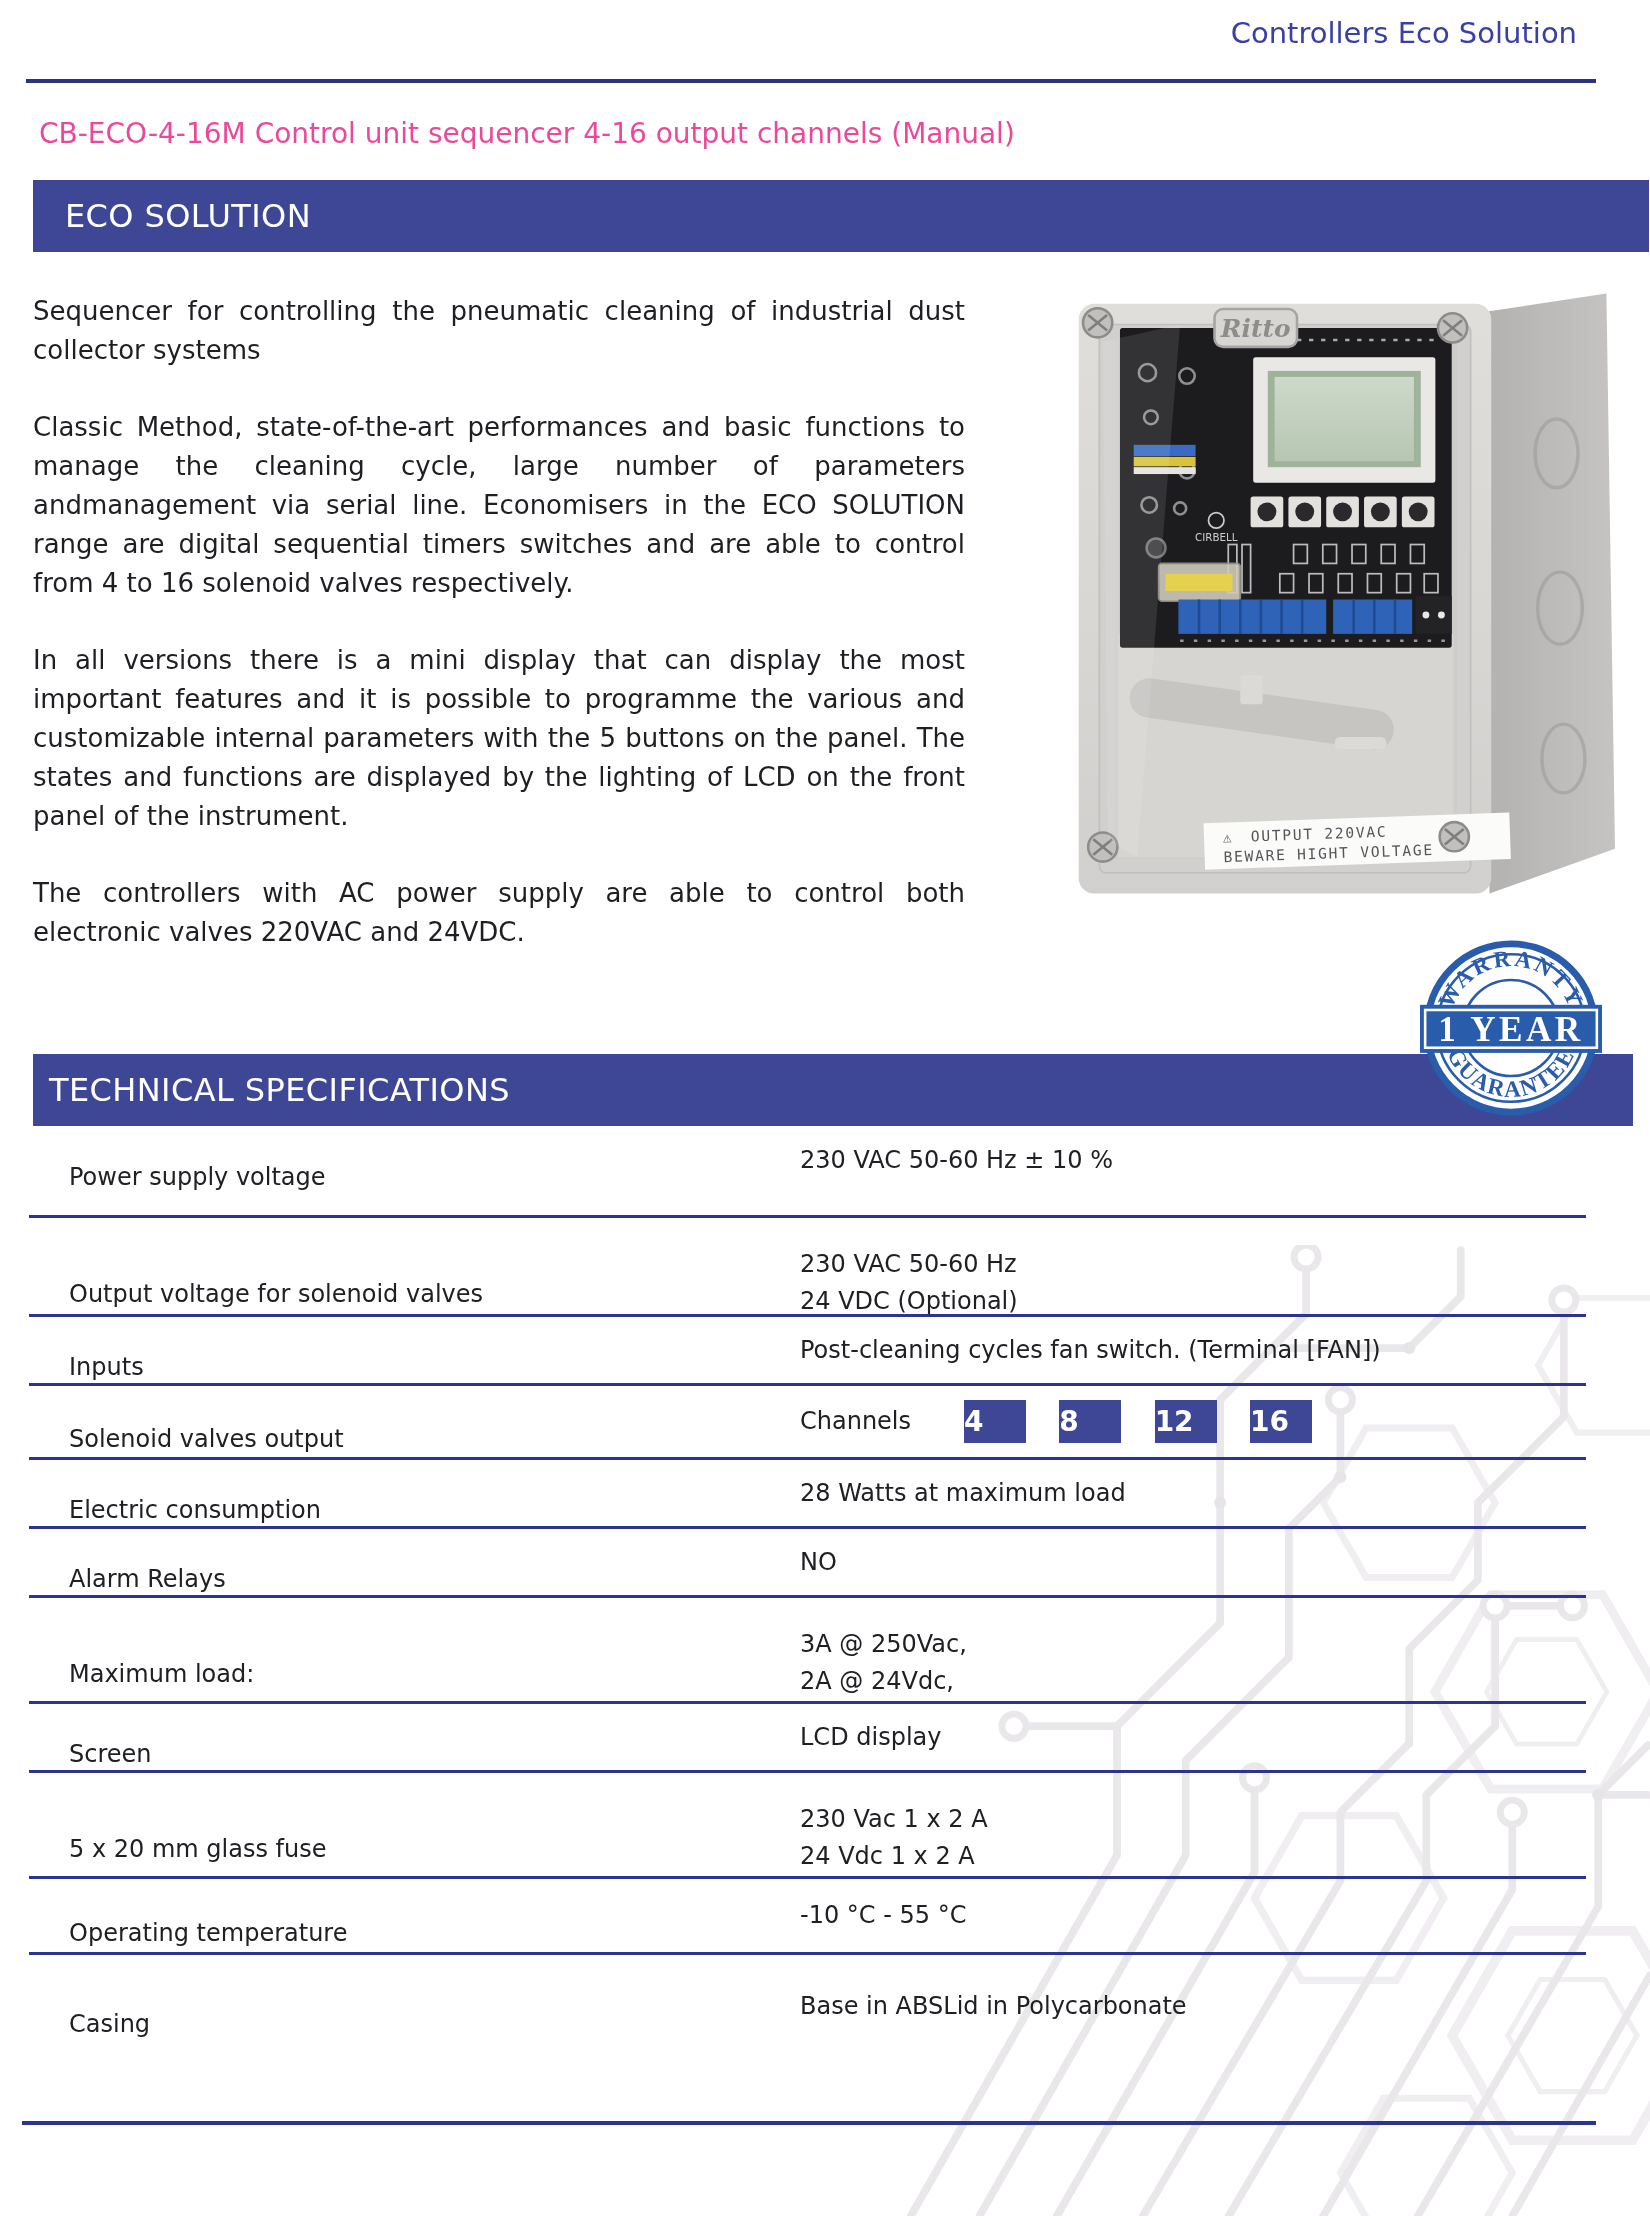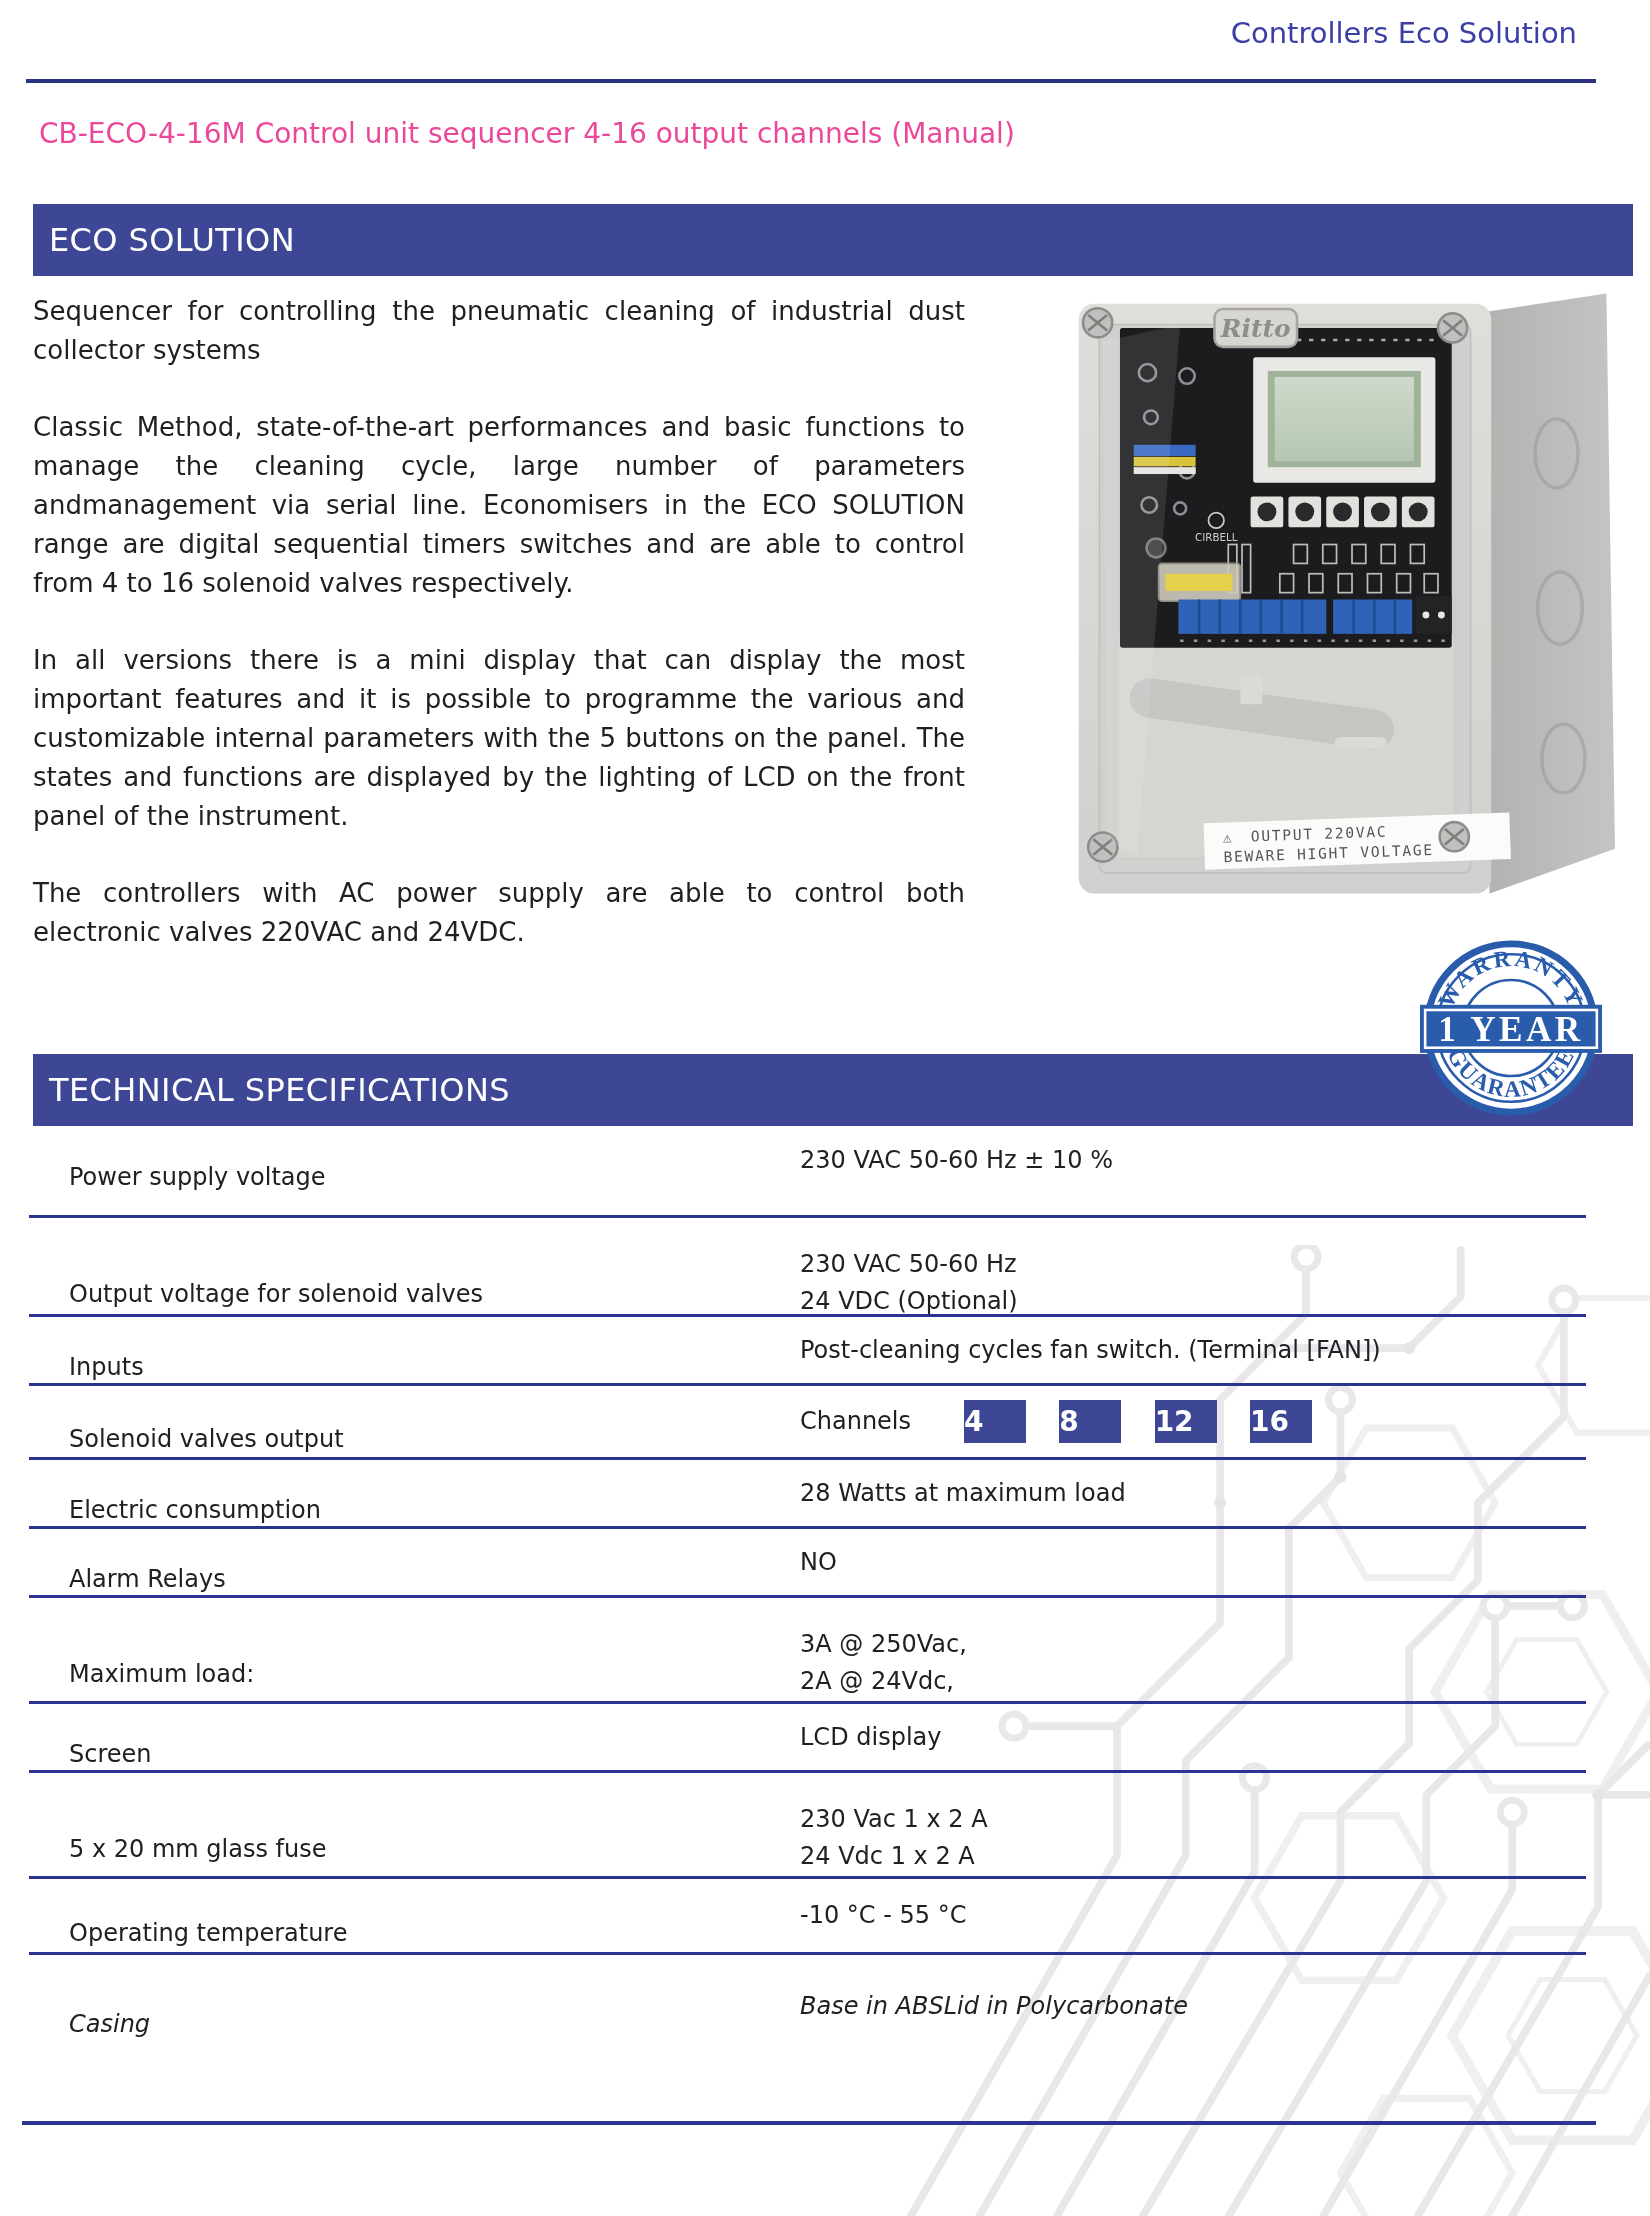--- a/index.html
+++ b/index.html
@@ -7,40 +7,40 @@
         font-family:"DejaVu Sans", sans-serif;color:#1f1f23;}
 
   
   .brand-line{position:absolute;top:15.5px;right:73px;font-size:29px;color:#3b3fa5;}
   .top-rule{position:absolute;left:26px;top:79px;width:1570px;height:4.3px;background:#2b3280;}
   .doc-title{position:absolute;left:39px;top:117px;font-size:28px;color:#ec4899;}
 
   
   .banner{position:absolute;left:33px;width:1584px;height:72px;background:#3e4795;color:#fff;
           display:flex;align-items:center;font-size:32px;letter-spacing:0.4px;}
-  .banner.intro{top:180px;padding-left:16px;margin-top:24px;}
+  .banner.intro{top:180px;padding-left:32px;}
   .banner.specs{top:1054px;padding-left:16px;z-index:3;}
 
   
   .copy{position:absolute;left:33px;top:292px;width:932px;}
   .copy p{margin:0 0 38px 0;font-size:26px;line-height:39px;text-align:justify;color:#1f1f23;}
 
   
   .watermark{position:absolute;left:859px;top:1245px;width:791px;height:971px;z-index:0;}
 
   
   .photo{position:absolute;left:1077px;top:290px;width:538px;height:607px;z-index:1;}
 
   
   .badge{position:absolute;left:1420px;top:937px;width:182px;height:182px;z-index:5;}
 
   
   .spec-table{position:absolute;left:29px;top:1105px;width:1557px;z-index:2;}
   .spec-row{display:flex;align-items:center;border-bottom:3.4px solid #2b3490;box-sizing:border-box;}
-  .spec-row.last{border-bottom:none;font-style:italic;}
+  .spec-row.last{border-bottom:none;}
   .spec-row.two-line{align-items:flex-start;padding-top:28px;}
   .spec-label{flex:0 0 771px;padding-left:40px;font-size:24px;color:#202024;box-sizing:border-box;margin-top:34px;}
   .spec-value{flex:1;font-size:24px;color:#202024;}
   .spec-value span{display:block;line-height:37px;}
   .channels-cell{display:flex;align-items:center;gap:17px;}
   .channels-word{line-height:43px !important;}
   .chan-badge{display:inline-flex;align-items:center;justify-content:center;width:62px;height:43px;
               background:#3e4795;color:#fff;font-size:28px;font-weight:bold;margin-left:16.3px;
               line-height:43px !important;}
   .chan-badge.first{margin-left:36px;}

